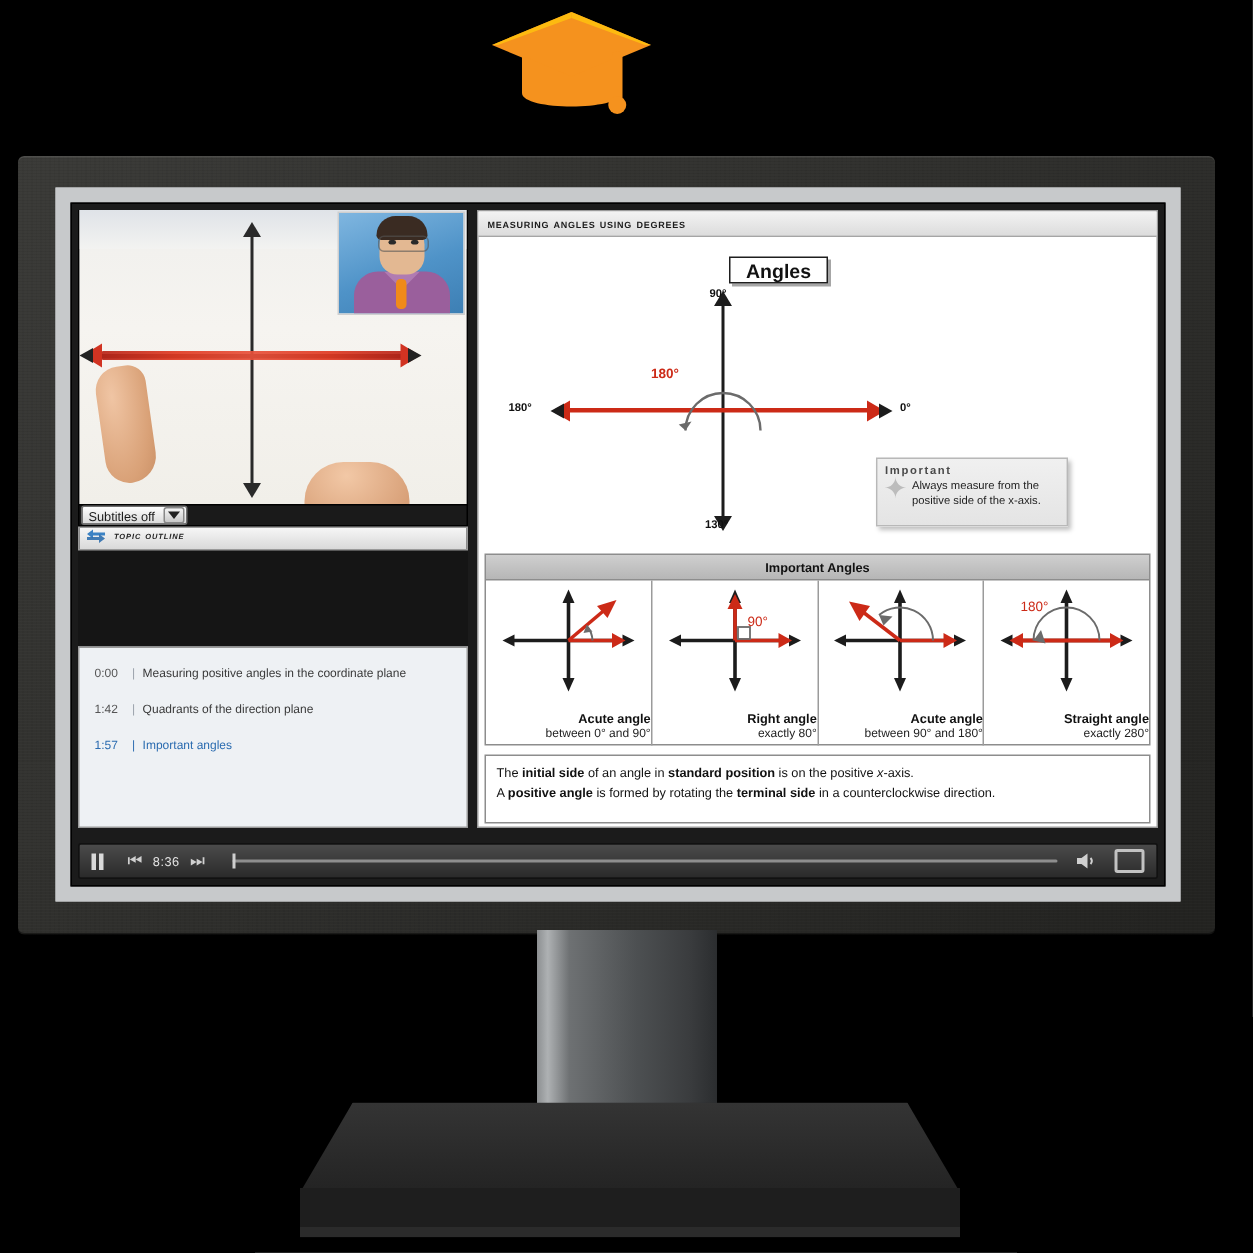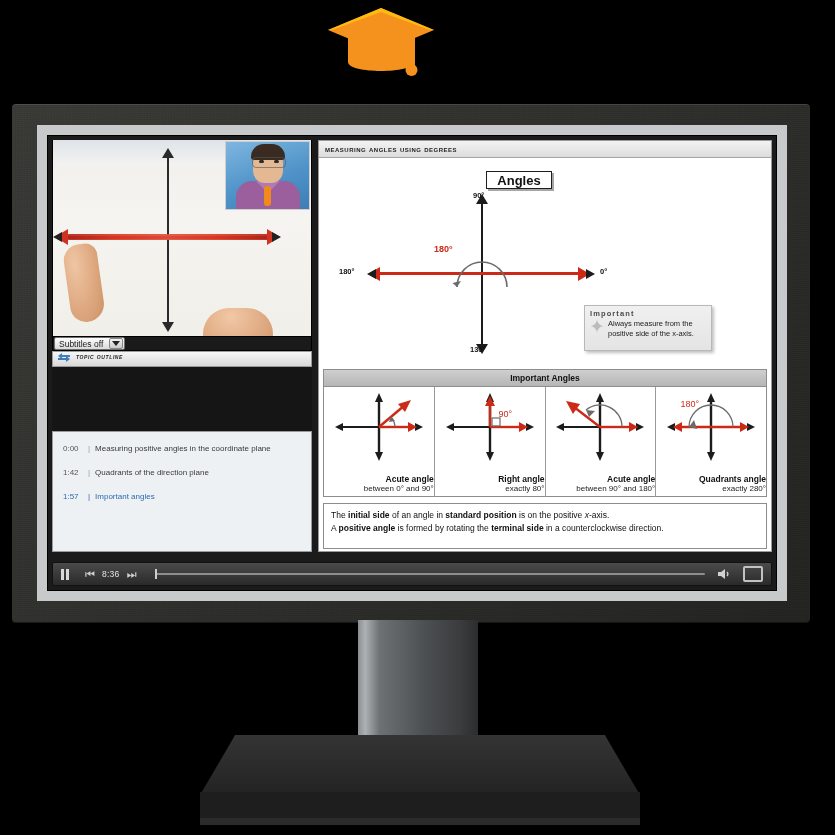--- a/index.html
+++ b/index.html
@@ -358,21 +358,21 @@
                     <polygon points="6,36 14,32 14,40" fill="#1c1c1c"></polygon>
                       <polygon points="94,36 86,32 86,40" fill="#1c1c1c"></polygon>
                     <line x1="18" y1="36" x2="82" y2="36" stroke="#cc2a17" stroke-width="2.6"></line>
                     <polygon points="88,36 79,31 79,41" fill="#cc2a17"></polygon>
                     <polygon points="12,36 21,31 21,41" fill="#cc2a17"></polygon>
                     <path d="M72 36 A22 22 0 0 0 28 36" fill="none" stroke="#6b6b6b" stroke-width="1.3"></path>
                     <polygon points="28,36 33,29 36,38" fill="#6b6b6b"></polygon>
                   </svg>
                   <div class="mark-straight" style="position:absolute;left:22%;top:12px;font-size:9px;color:#cc2a17">180°</div>
                   <div class="ia-cap">
-                    <span class="n">Quadrants angle</span>
+                    <span class="n">Straight angle</span>
                     <span class="d">exactly 280°</span>
                   </div>
                 </div>
 
               </div>
             </div>
 
             <div class="footnote">
               <span>The </span><b>initial side</b><span> of an angle in </span><b>standard position</b><span> is on the positive </span><i>x</i><span>-axis.</span><br>
               <span>A </span><b>positive angle</b><span> is formed by rotating the </span><b>terminal side</b><span> in a counterclockwise direction.</span>

